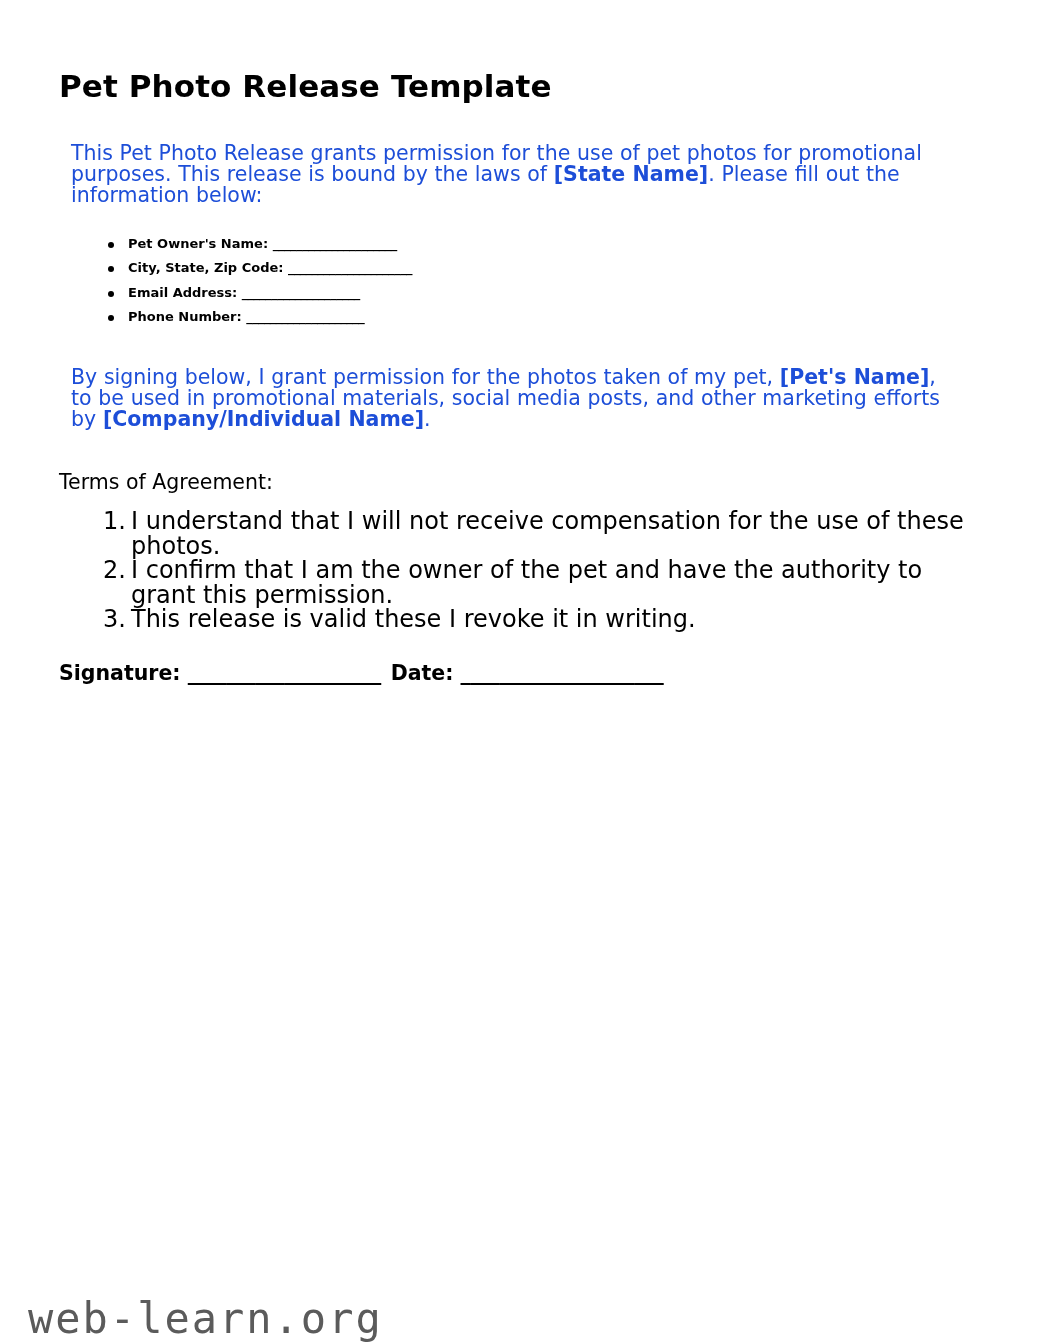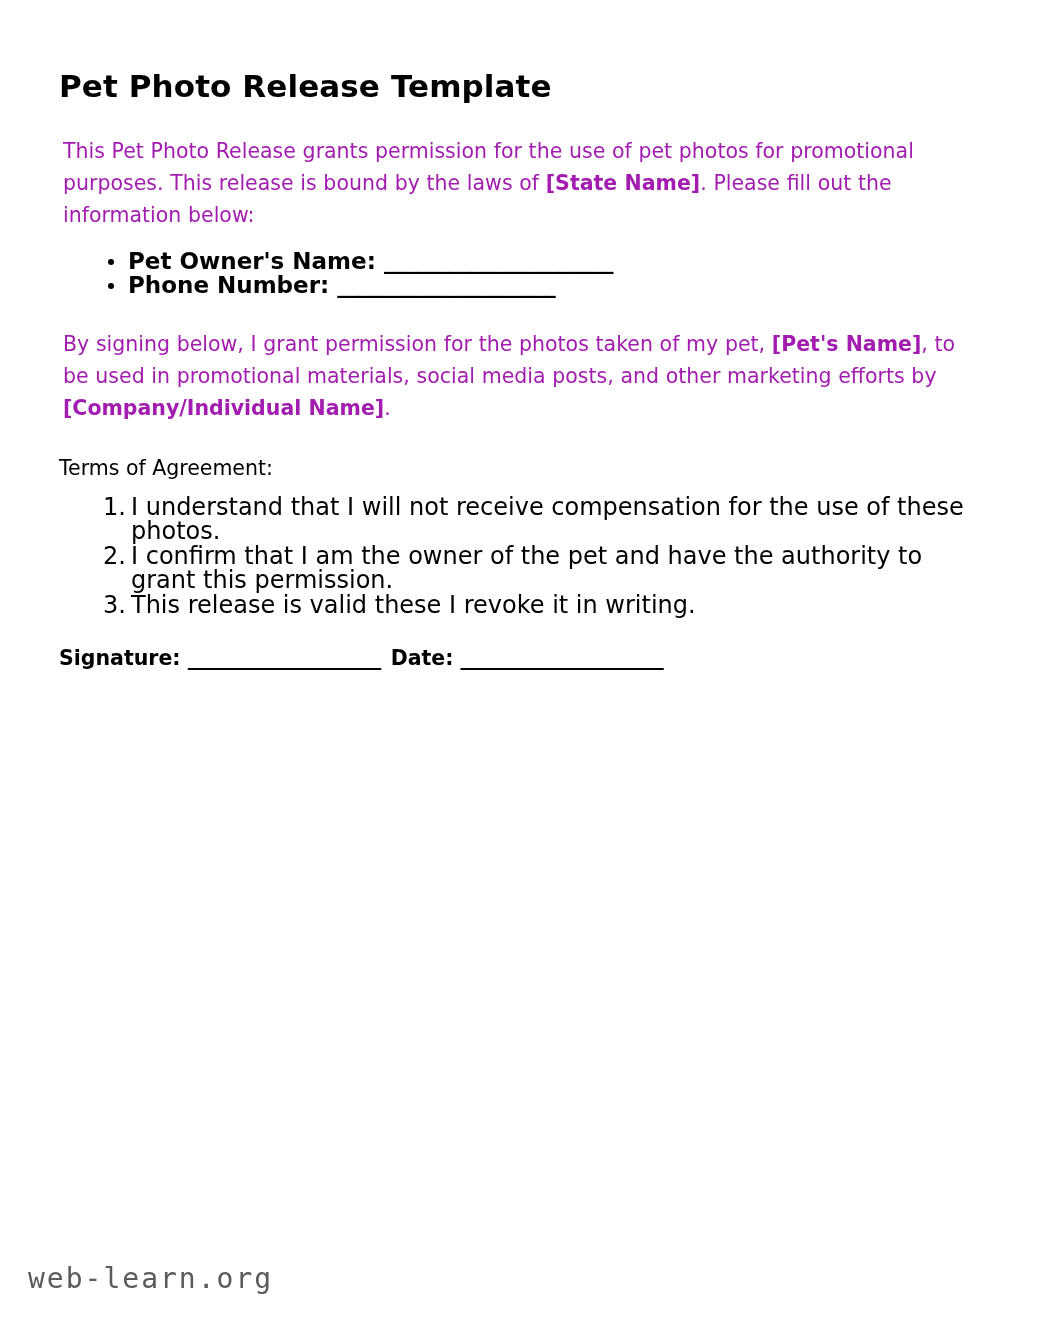--- a/index.html
+++ b/index.html
@@ -35,45 +35,45 @@
     line-height: 1.2;
     letter-spacing: 0.1px;
     margin: 0;
     padding-top: 68px;
     color: #000;
   }
 
   
   .para {
     font-size: 20.5px;
-    line-height: 32px;
-    margin: 4px;
+    line-height: 21px;
+    margin: 12px;
     padding-top: 26px;
-    color: #a21caf;
+    color: #1d4ed8;
     word-spacing: 0.2px;
   }
   .para b { font-weight: bold; }
 
   
   .section-heading {
     font-size: 20.5px;
     line-height: 25px;
     font-weight: normal;
     margin: 0;
     padding-top: 28px;
   }
 
   
   ul.field-list {
     margin: 0;
     padding: 14px 0 0 49px;
     list-style: none;
   }
   ul.field-list li {
-    font-size: 23px;
+    font-size: 13px;
     line-height: 24.2px;
     font-weight: bold;
     position: relative;
     padding-left: 20px;
     white-space: nowrap;
   }
   ul.field-list li::before {
     content: "";
     position: absolute;
     left: 0;
@@ -118,23 +118,23 @@
     font-weight: bold;
     padding-top: 29px;
     white-space: nowrap;
   }
   .sig-gap { display: inline-block; width: 10px; }
 
   
   .watermark {
     position: absolute;
     left: 28px;
-    top: 1262px;
+    top: 1294px;
     font-family: "DejaVu Sans Mono", monospace;
-    font-size: 28px;
+    font-size: 42px;
     letter-spacing: 2px;
     color: #5b5b5b;
     white-space: nowrap;
   }
 </style>
 </head>
 <body>
 
 <div class="page">
   <div class="content">
@@ -142,20 +142,28 @@
     <h1 class="doc-title">Pet Photo Release Template</h1>
 
     <p class="para">
       <span>This Pet Photo Release grants permission for the use of pet photos for promotional purposes. This release is bound by the laws of </span><b>[State Name]</b><span>. Please fill out the information below:</span>
     </p>
 
     <ul class="field-list">
       <li>
         <span>Pet Owner's Name:</span>
         <span class="blank">_____________________</span>
+      </li>
+      <li>
+        <span>City, State, Zip Code:</span>
+        <span class="blank">_____________________</span>
+      </li>
+      <li>
+        <span>Email Address:</span>
+        <span class="blank">____________________</span>
       </li>
       <li>
         <span>Phone Number:</span>
         <span class="blank">____________________</span>
       </li>
     </ul>
 
     <p class="para">
       <span>By signing below, I grant permission for the photos taken of my pet, </span><b>[Pet's Name]</b><span>, to be used in promotional materials, social media posts, and other marketing efforts by </span><b>[Company/Individual Name]</b><span>.</span>
     </p>

